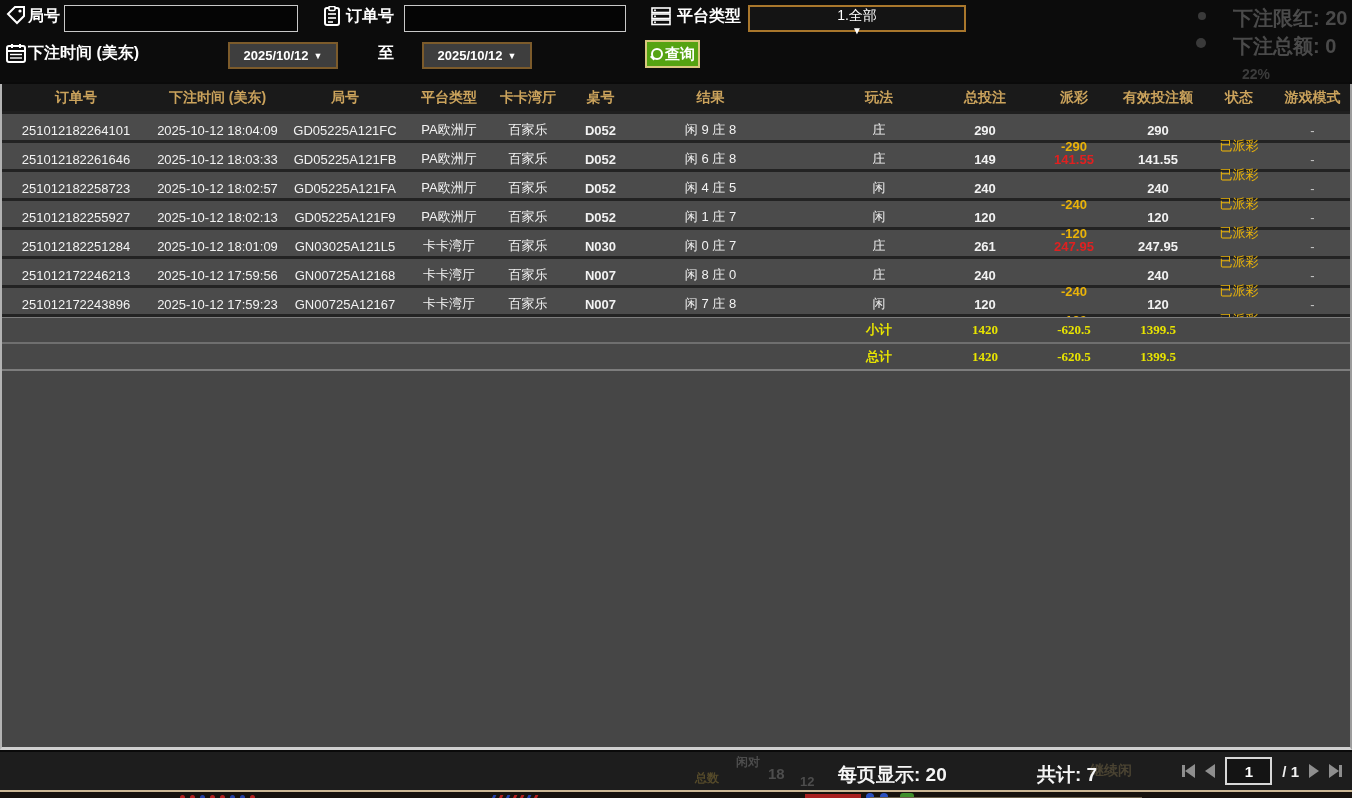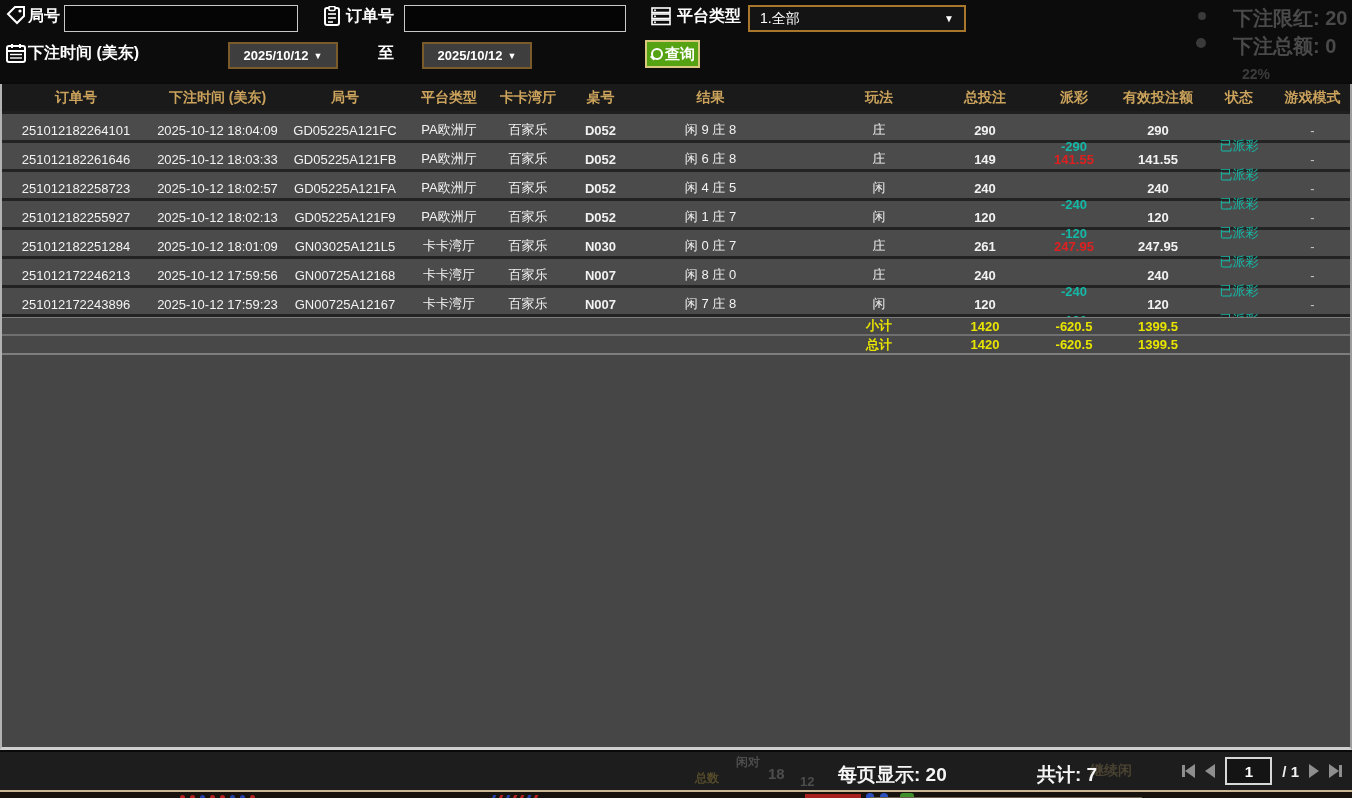--- a/index.html
+++ b/index.html
@@ -57,24 +57,24 @@
     display:grid;
     grid-template-columns:148px 135px 120px 88px 70px 75px 145px 40px 112px 100px 78px 90px 72px auto;
     align-items:center;
     flex:0 0 auto;
   }
   .th-row { height:30px; background:#1a1a1a; border-bottom:3px solid #1f1f1f; }
   .th-row .cell { color:#cba35c; font-weight:bold; font-size:14px; }
   .d-row { height:29px; background:#4b4b4b; border-bottom:3px solid #232323; cursor:pointer; }
   .cell { text-align:center; font-size:13px; white-space:nowrap; overflow:hidden; }
   .cell.num { font-weight:bold; }
-  .sum-row { height:19px; background:#484848; border-bottom:2px solid #6f6f6f; }
+  .sum-row { height:27px; background:#484848; border-bottom:2px solid #6f6f6f;font-family:Liberation Serif, serif; }
   .sum-row .cell { color:#e8e400; font-weight:bold; }
   .filler { flex:1 1 auto; background:#464646; }
-  .green { color:#14b8a6;margin-top:32px; }
+  .green { color:#eab308;margin-top:32px; }
   .red { color:#e02020; }
   .dim { color:#c9c9c9; }
   .playbtn {
     width:17px; height:17px; border-radius:50%; background:#e00808;
     margin:0 auto; position:relative; cursor:pointer;
   }
   .playbtn::after {
     content:""; position:absolute; left:7px; top:4.5px;
     border-left:6px solid #fff; border-top:4px solid transparent; border-bottom:4px solid transparent;
   }
@@ -140,21 +140,21 @@
     <svg viewBox="0 0 20 20">
         <rect x="1" y="2" width="18" height="4.5" fill="none" stroke="#fff" stroke-width="1.6"></rect>
         <rect x="1" y="8" width="18" height="4.5" fill="none" stroke="#fff" stroke-width="1.6"></rect>
         <rect x="1" y="14" width="18" height="4.5" fill="none" stroke="#fff" stroke-width="1.6"></rect>
         <circle cx="4" cy="4.2" r="1" fill="#fff"></circle>
         <circle cx="4" cy="10.2" r="1" fill="#fff"></circle>
         <circle cx="4" cy="16.2" r="1" fill="#fff"></circle>
       </svg>
   </span>
   <span class="flabel" style="left:677px; top:6px;">平台类型</span>
-  <div class="dropdown" style="left:748px; top:5px; width:218px;">
+  <div class="dropdown" style="left:748px; top:5px; width:218px;flex-direction:column;">
     <span>1.全部</span>
     <span class="dd-arrow">▼</span>
   </div>
 
   <span class="ficon" style="left:6px; top:43px;">
     <svg viewBox="0 0 20 20">
         <rect x="1" y="3" width="18" height="16" rx="2" fill="none" stroke="#fff" stroke-width="2"></rect>
         <line x1="1" y1="8" x2="19" y2="8" stroke="#fff" stroke-width="2"></line>
         <line x1="6" y1="1" x2="6" y2="5" stroke="#fff" stroke-width="2"></line>
         <line x1="14" y1="1" x2="14" y2="5" stroke="#fff" stroke-width="2"></line>

